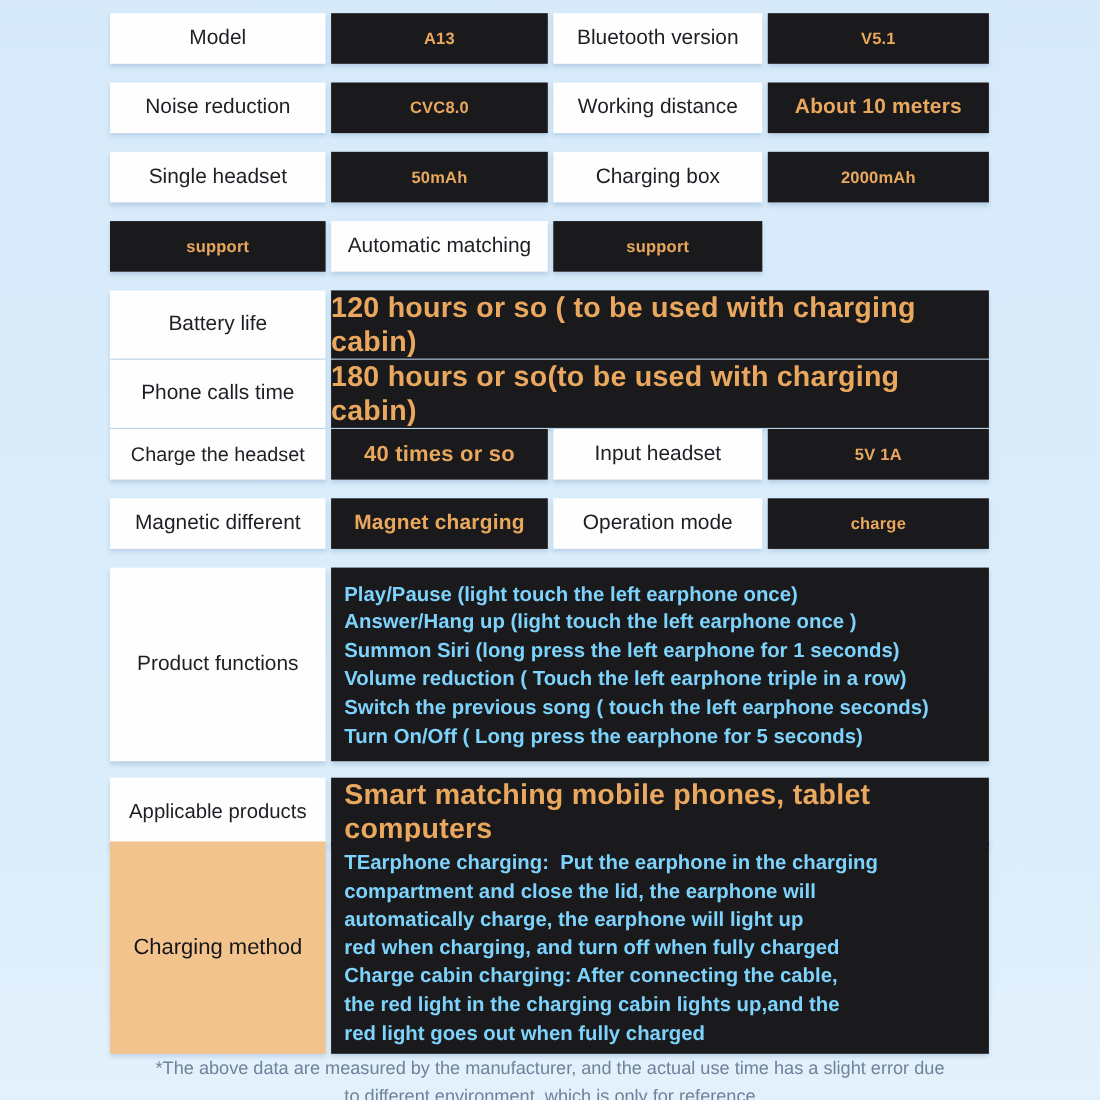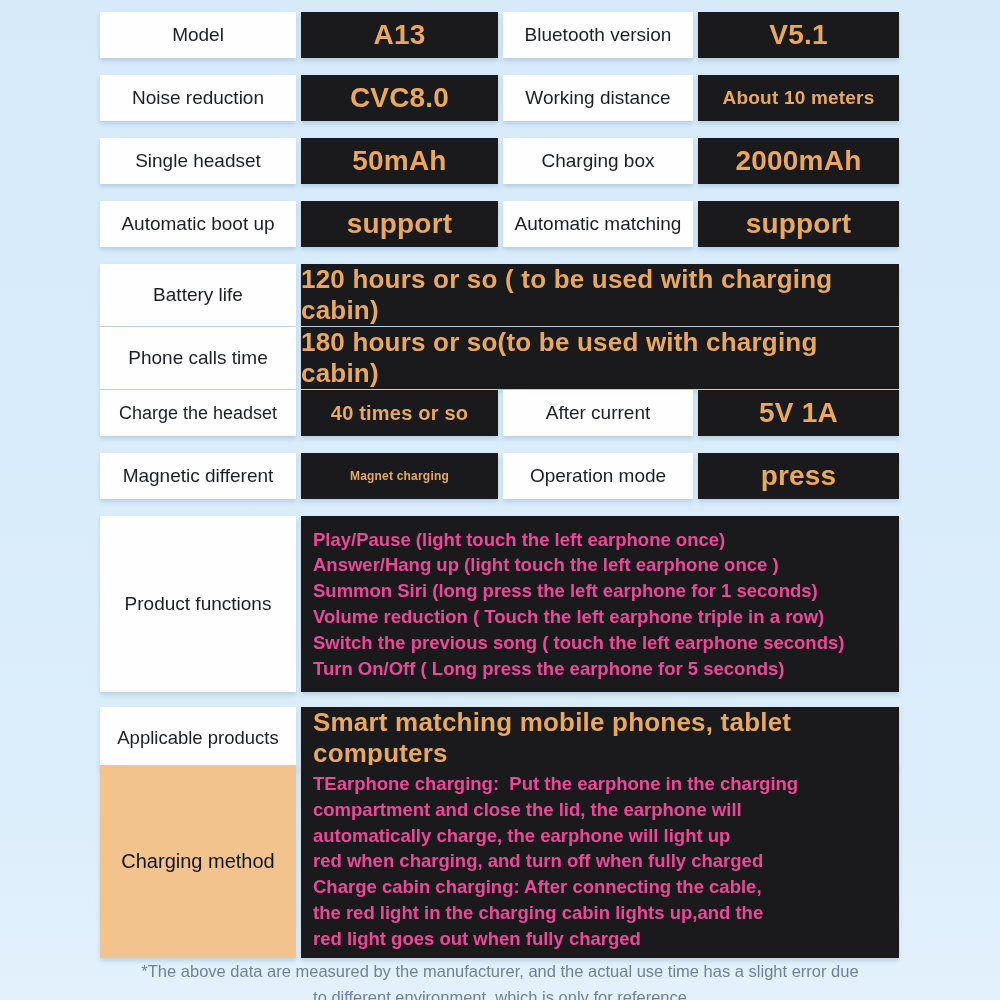--- a/index.html
+++ b/index.html
@@ -37,31 +37,31 @@
     background: #fefefe;
     color: #1d1f24;
     font-size: 19px;
     text-align: center;
     line-height: 1.15;
     padding: 0 4px;
   }
   .value-cell {
     background: #1a1a1c;
     color: #e9a85e;
-    font-size: 28px;
+    font-size: 15px;
     font-weight: 600;
     letter-spacing: 0.2px;
   }
   .value-cell.span-rest { grid-column: 2 / 5; font-size: 26px; }
   .label-cell.span-first { grid-column: 1 / 2; }
   .highlight-label { background: #f2c38c; color: #15161a; font-size: 20px; }
   .multiline-value {
     grid-column: 2 / 5;
     background: #1a1a1c;
-    color: #ec4899;
+    color: #7dd3fc;
     font-size: 18.5px;
     font-weight: 600;
     display: flex;
     flex-direction: column;
     justify-content: center;
     padding: 6px 12px;
     box-shadow: 0 3px 4px rgba(96, 138, 177, 0.28);
   }
   .multiline-value .line {
     line-height: 1.395;
@@ -98,48 +98,47 @@
     </div>
 
     <div class="row">
       <div class="cell label-cell">Single headset</div>
       <div class="cell value-cell">50mAh</div>
       <div class="cell label-cell">Charging box</div>
       <div class="cell value-cell">2000mAh</div>
     </div>
 
     <div class="row">
-      <div class="cell label-cell">Automatic boot up</div>
       <div class="cell value-cell">support</div>
       <div class="cell label-cell">Automatic matching</div>
       <div class="cell value-cell">support</div>
     </div>
 
     <div class="row">
       <div class="cell label-cell">Battery life</div>
       <div class="cell value-cell span-rest">120 hours or so ( to be used with charging cabin)</div>
     </div>
 
     <div class="row">
       <div class="cell label-cell">Phone calls time</div>
       <div class="cell value-cell span-rest">180 hours or so(to be used with charging cabin)</div>
     </div>
 
     <div class="row">
       <div class="cell label-cell" style="font-size:18px;">Charge the headset</div>
       <div class="cell value-cell" style="font-size:20px;">40 times or so</div>
-      <div class="cell label-cell">After current</div>
+      <div class="cell label-cell">Input headset</div>
       <div class="cell value-cell">5V 1A</div>
     </div>
 
     <div class="row">
       <div class="cell label-cell">Magnetic different</div>
-      <div class="cell value-cell" style="font-size:12px;">Magnet charging</div>
+      <div class="cell value-cell" style="font-size:19px;">Magnet charging</div>
       <div class="cell label-cell">Operation mode</div>
-      <div class="cell value-cell">press</div>
+      <div class="cell value-cell">charge</div>
     </div>
 
     <div class="row tall-functions">
       <div class="cell label-cell span-first">Product functions</div>
       <div class="multiline-value">
         <div class="line">Play/Pause (light touch the left earphone once)</div>
         <div class="line">Answer/Hang up (light touch the left earphone once )</div>
         <div class="line">Summon Siri (long press the left earphone for 1 seconds)</div>
         <div class="line">Volume reduction ( Touch the left earphone triple in a row)</div>
         <div class="line">Switch the previous song ( touch the left earphone seconds)</div>

